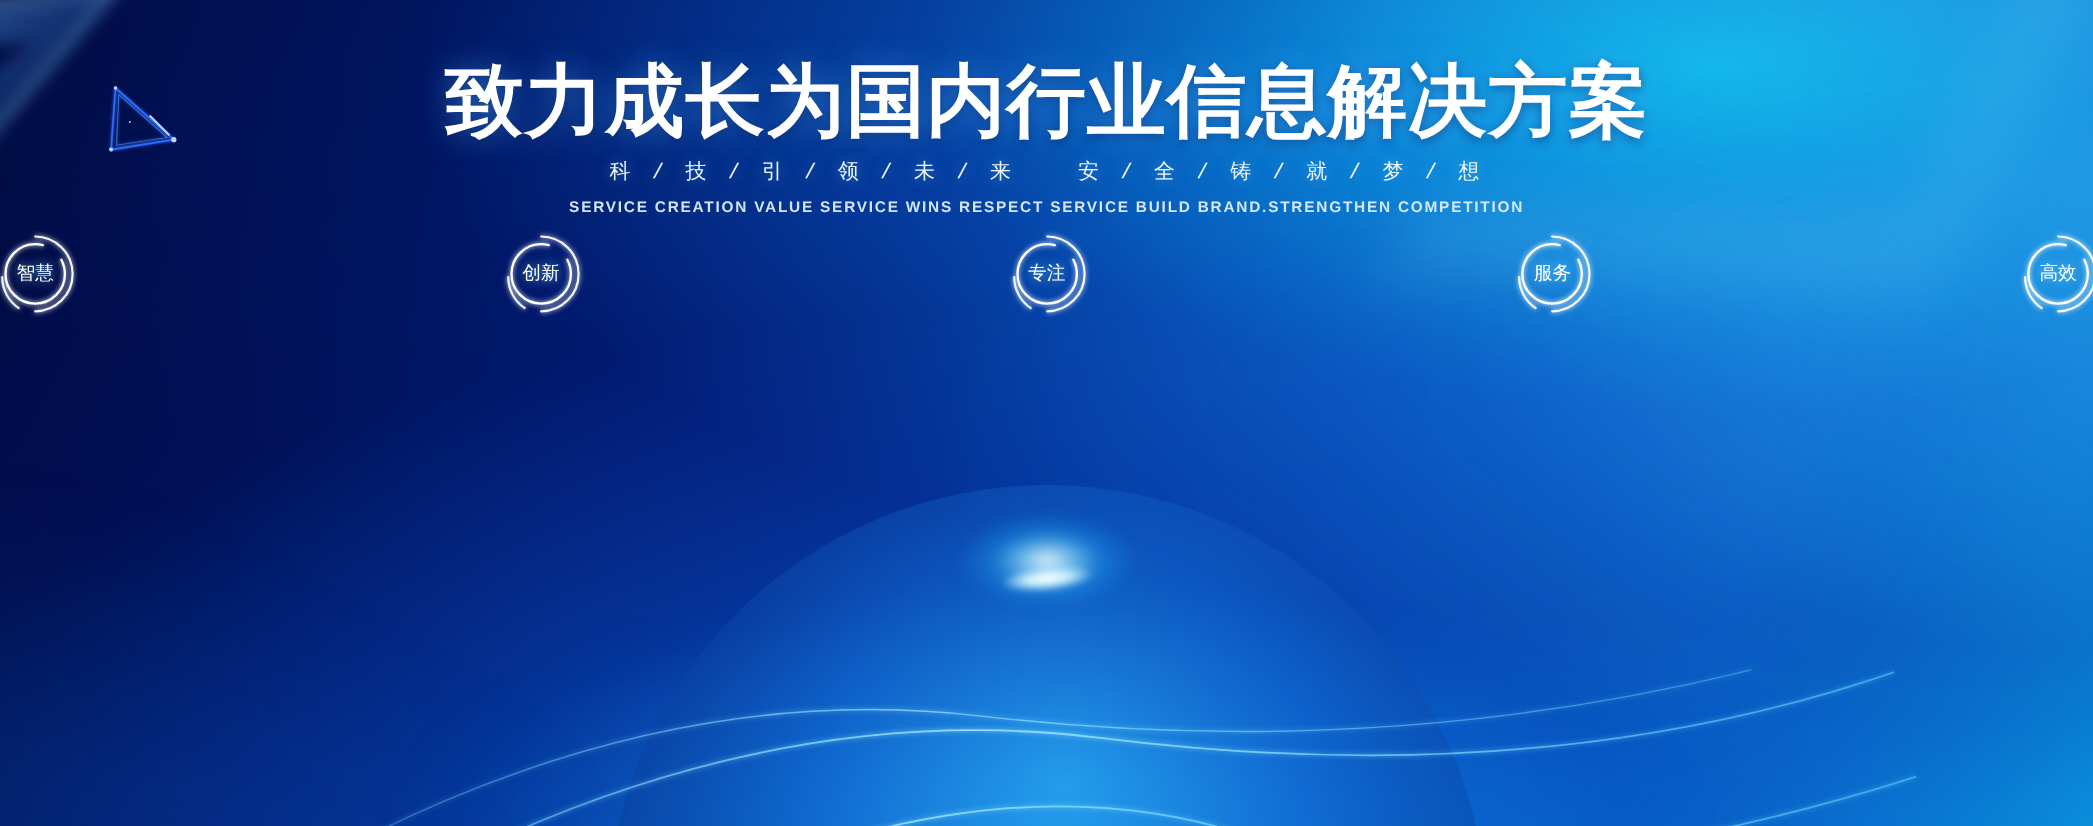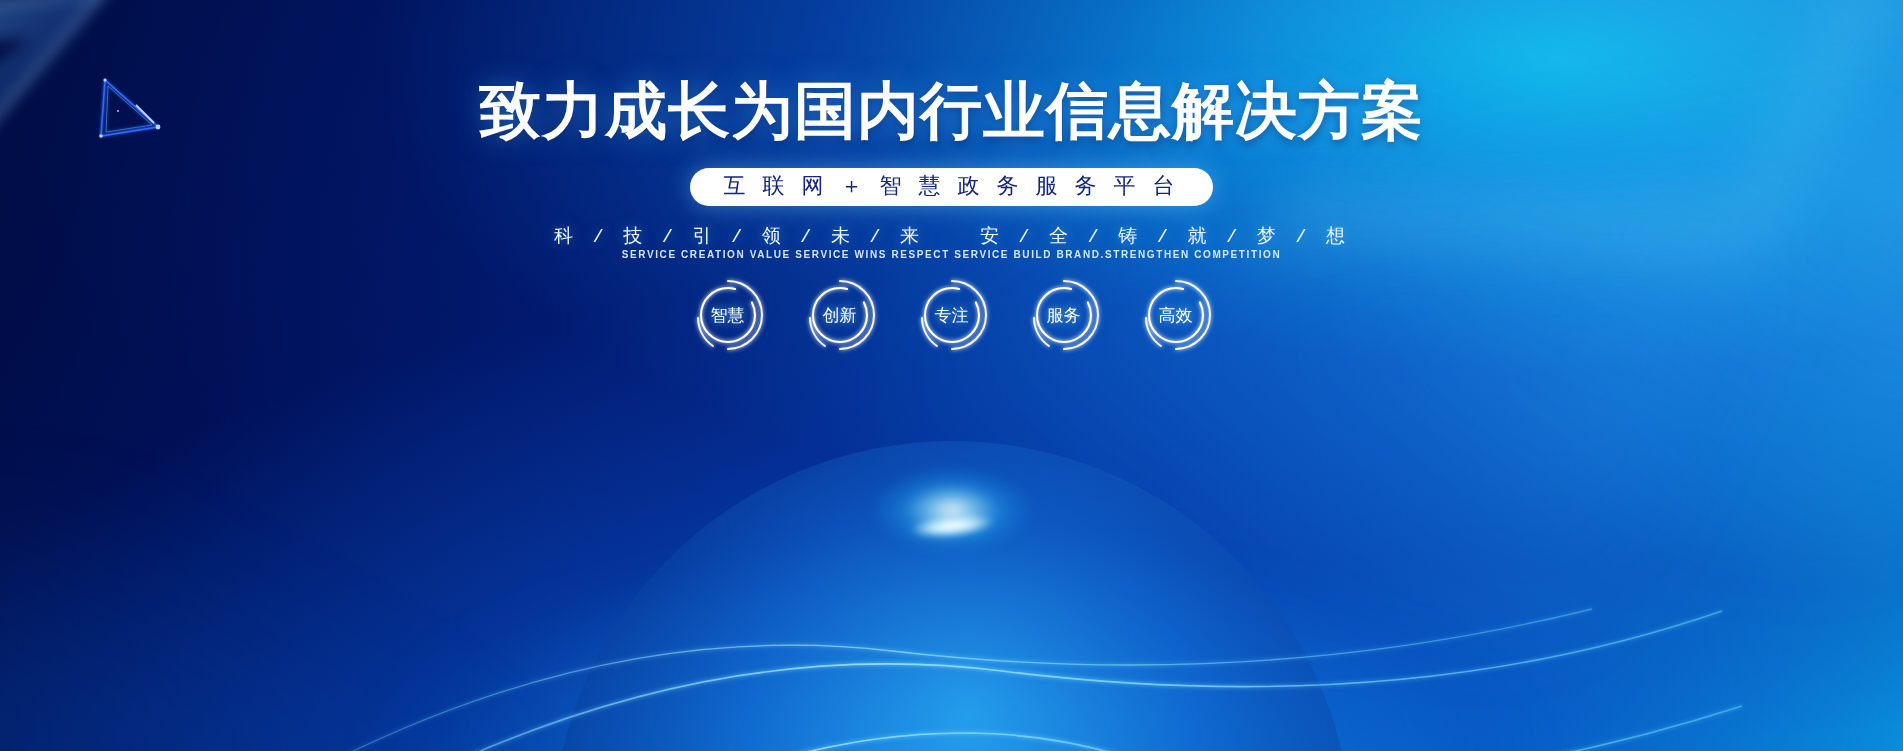--- a/index.html
+++ b/index.html
@@ -111,23 +111,23 @@
   }
 
   
   .content{
     position:absolute;
     left:0; right:0; top:0;
     text-align:center;
   }
 
   .headline{
-    margin-top:76px;
+    margin-top:56px;
     color:#ffffff;
-    font-size:62px;
+    font-size:72px;
     line-height:70px;
     font-weight:bold;
     letter-spacing:1px;
     text-shadow:0 0 26px rgba(70,170,255,0.55), 0 3px 10px rgba(0,20,80,0.55);
     font-family:"DejaVu Sans","Liberation Sans",sans-serif;
   }
   .headline-line{ display:block; white-space:nowrap; }
   .headline-line.l2{ margin-top:4px; }
 
   .pill-wrap{ margin-top:22px; }
@@ -150,35 +150,36 @@
     color:#f0f8ff;
     font-size:19px;
     line-height:22px;
     letter-spacing:4px;
     font-family:Liberation Mono, monospace;
     text-shadow:0 0 12px rgba(90,190,255,0.5);
   }
   .tagline .gap{ display:inline-block; width:26px; }
 
   .en-lines{
+    margin-top:14px;
     color:#dfeeff;
-    font-size:10px;
+    font-size:14px;
     line-height:13px;
     letter-spacing:1.6px;
     font-weight:bold;
     font-family:"Liberation Sans","DejaVu Sans",sans-serif;
     opacity:0.95;
   }
   .en-line{ display:block; }
 
   
   .badges{
     margin-top:22px;
     display:flex;
-    justify-content:center;
+    justify-content:space-between;
     align-items:center;
     gap:48px;
   }
   .badge{
     position:relative;
     width:64px; height:64px;
     display:flex; align-items:center; justify-content:center;
   }
   .badge .ring-svg{
     position:absolute; inset:-9px;
@@ -348,23 +349,20 @@
 
   <div class="hotspot"></div>
   <div class="hotspot-core"></div>
 
   <div class="content">
 
     <div class="headline">
       <span class="headline-line l1">致力成长为国内行业信息解决方案</span>
     </div>
 
-    <div class="pill-wrap">
-      <span class="pill">互 联 网 ＋ 智 慧 政 务 服 务 平 台</span>
-    </div>
 
     <div class="tagline">
       <span>科 / 技 / 引 / 领 / 未 / 来</span>
       <span class="gap"></span>
       <span>安 / 全 / 铸 / 就 / 梦 / 想</span>
     </div>
 
     <div class="en-lines">
       <span class="en-line">SERVICE CREATION VALUE SERVICE WINS RESPECT SERVICE BUILD BRAND.STRENGTHEN COMPETITION</span>
     </div>

